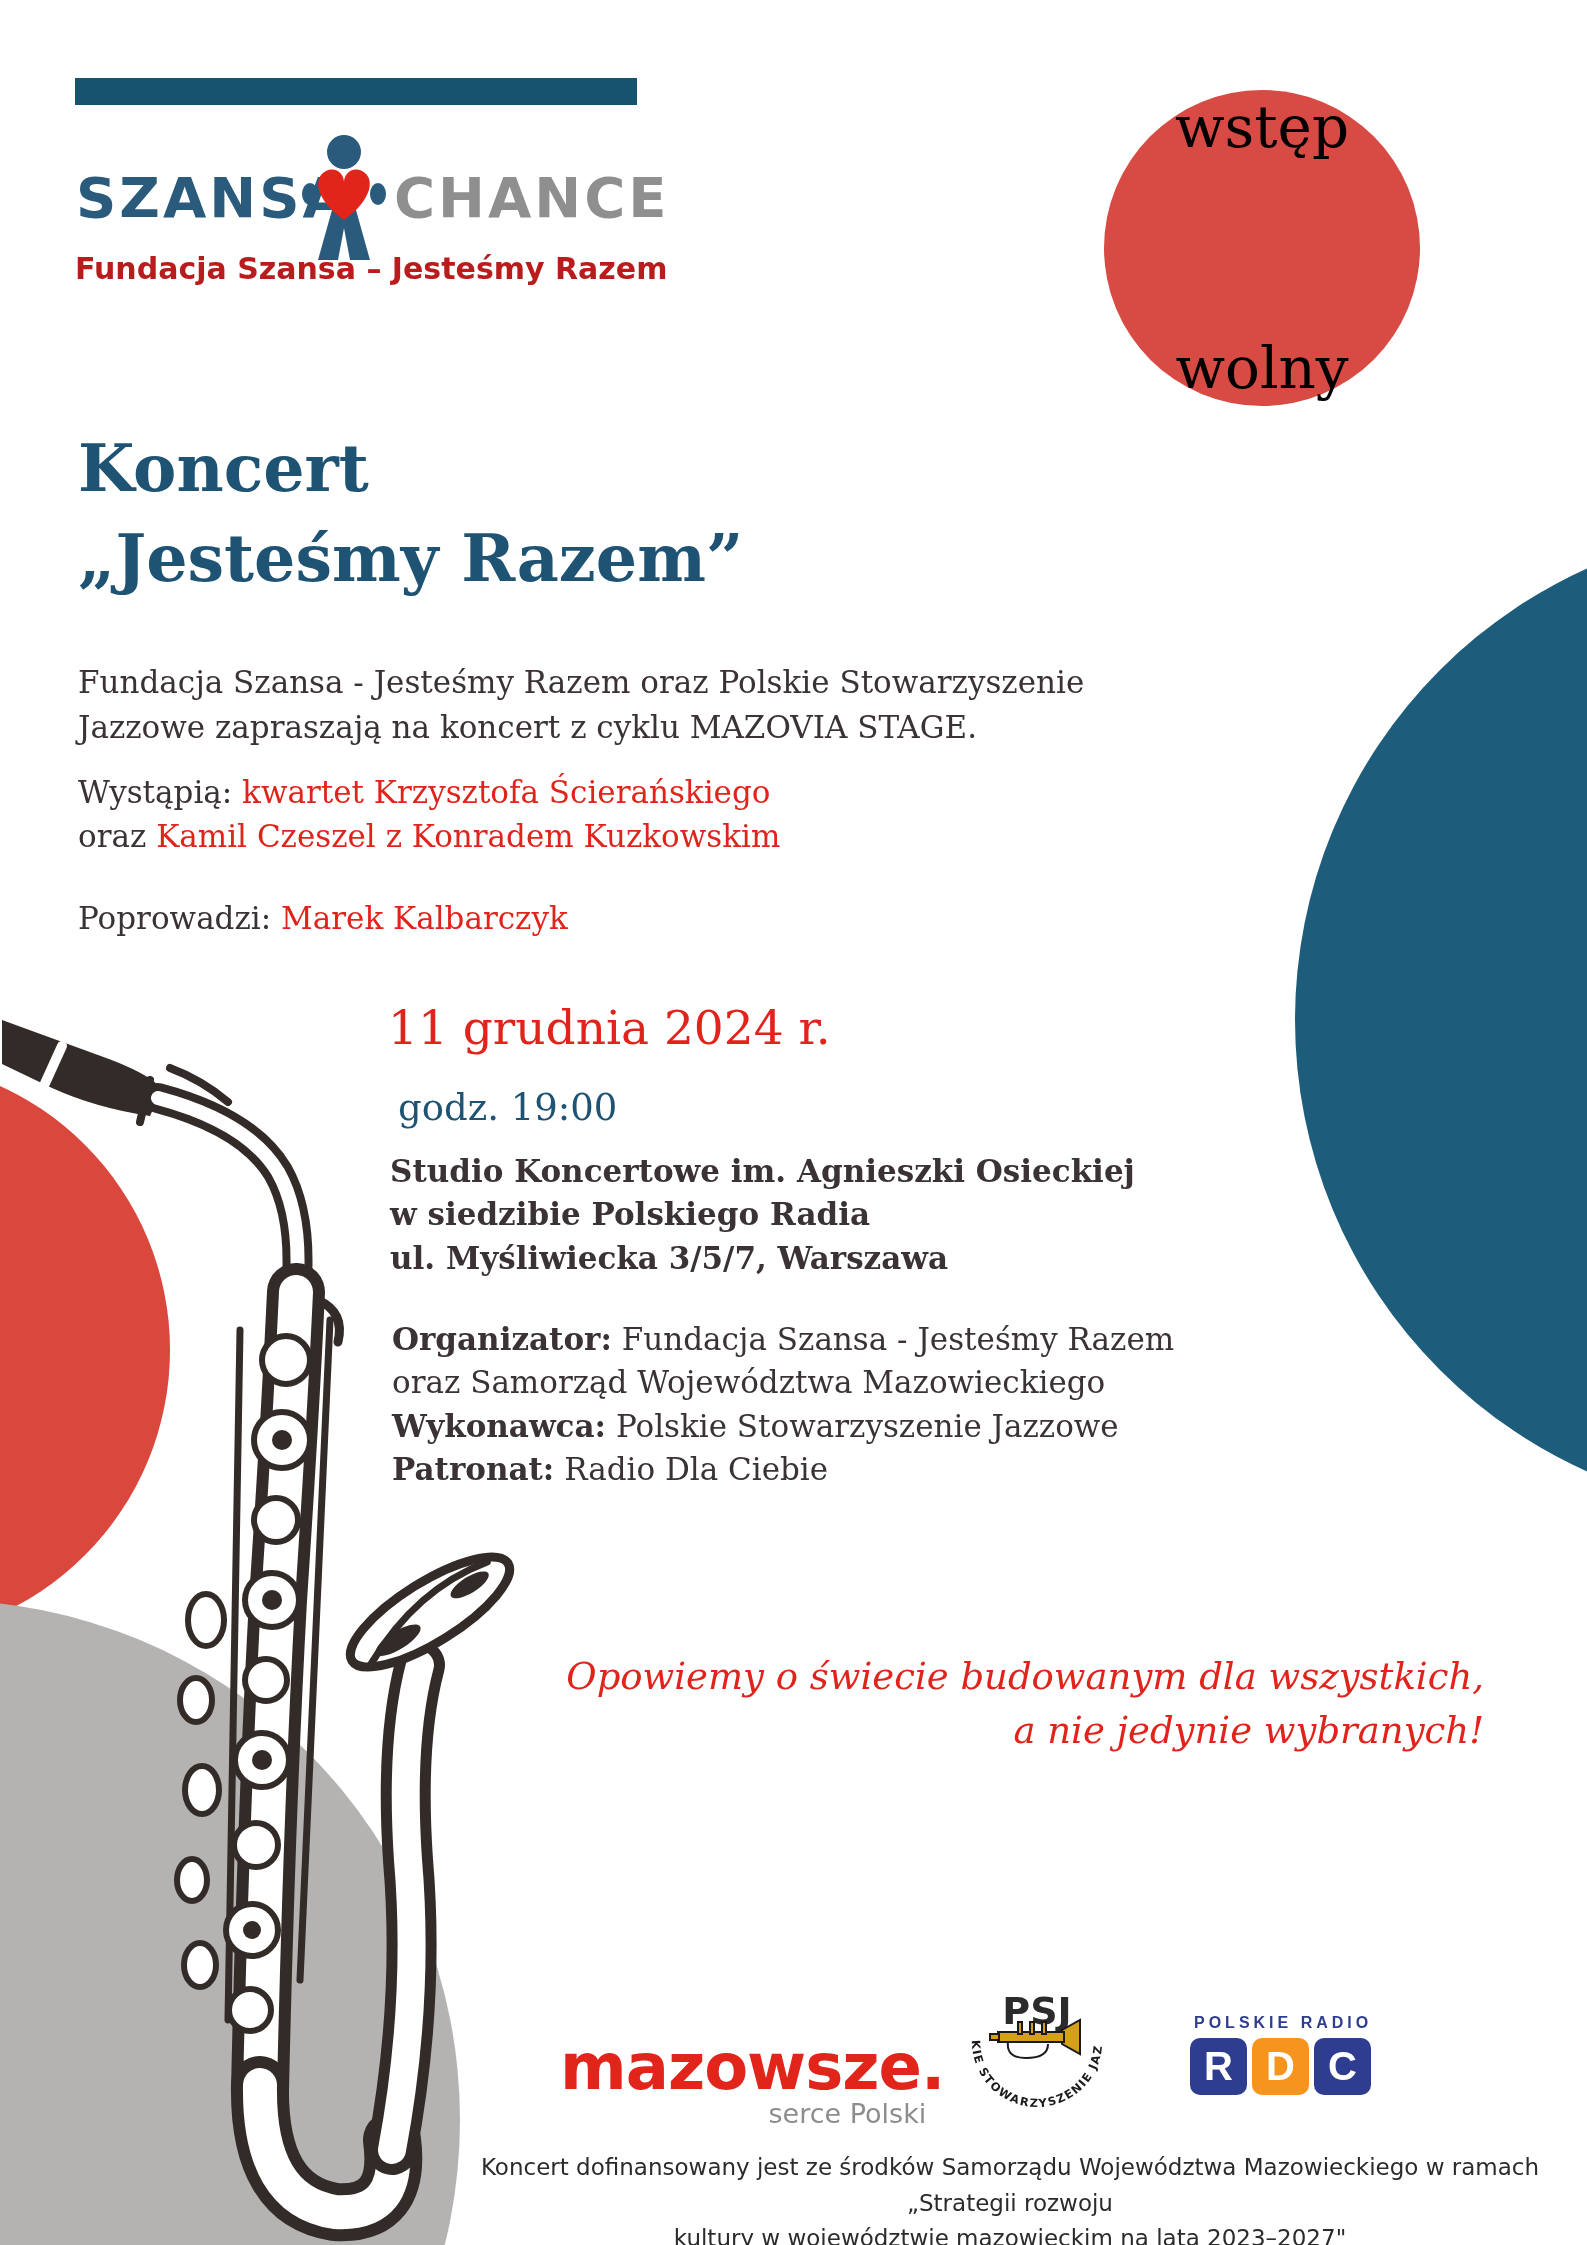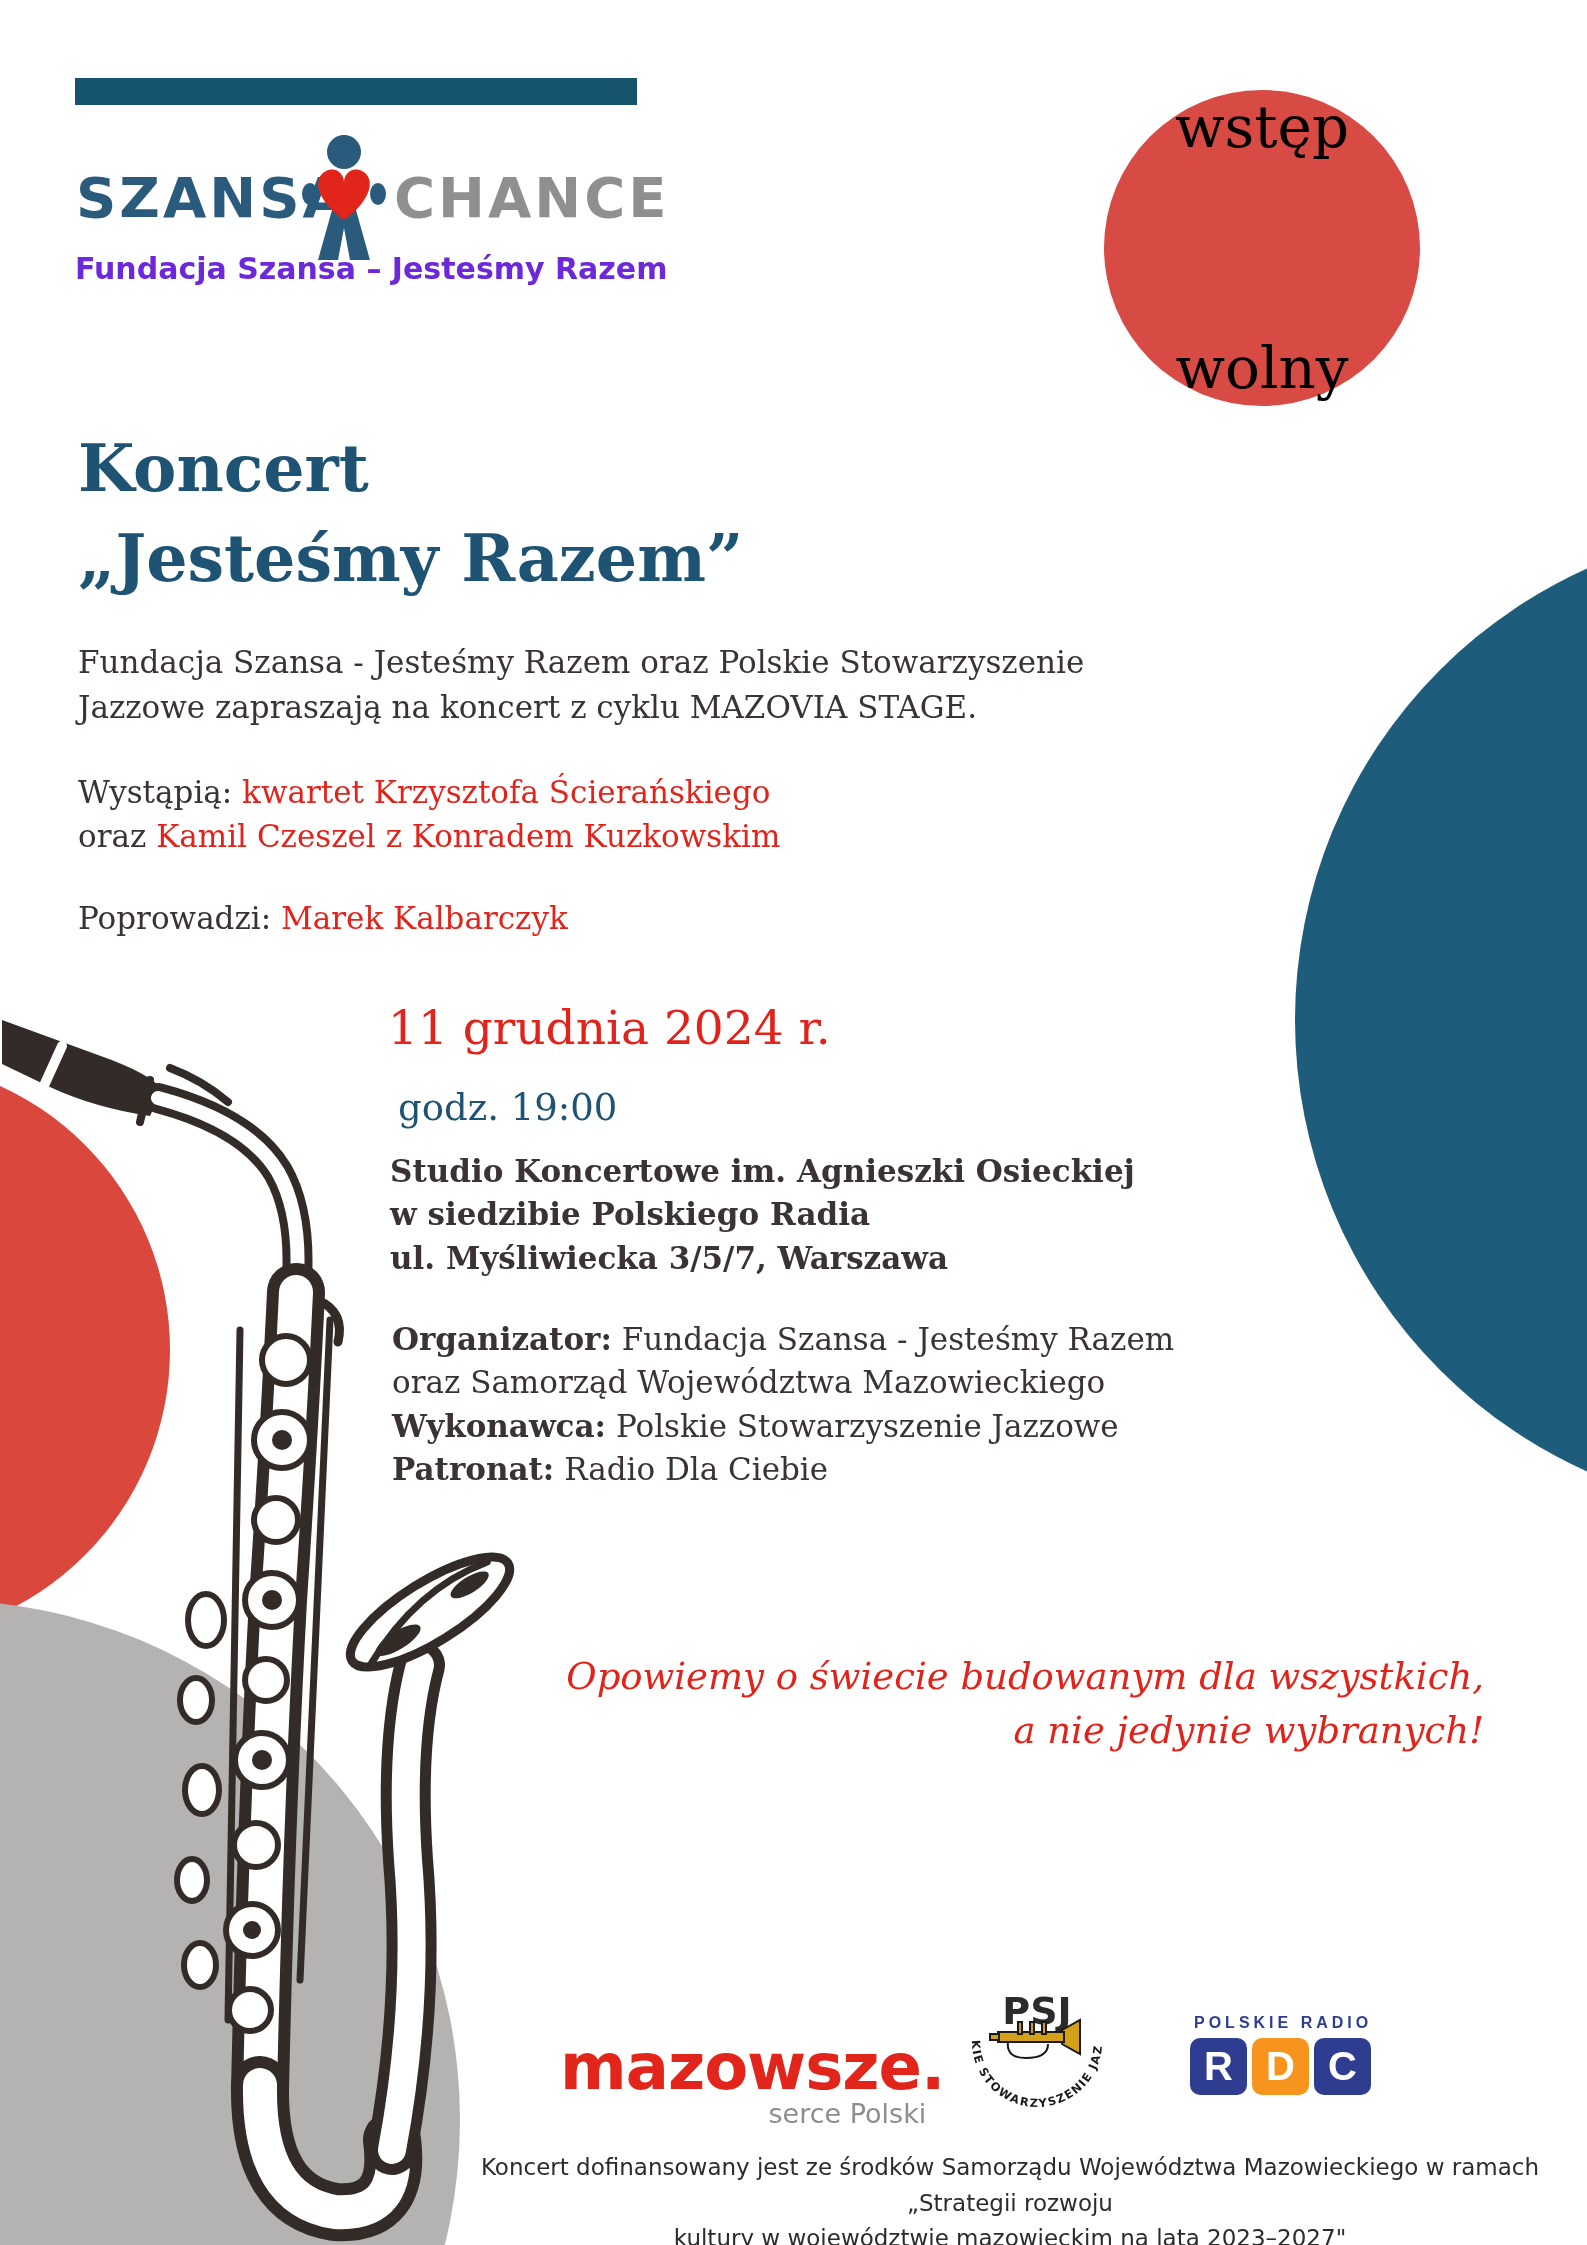--- a/index.html
+++ b/index.html
@@ -14,30 +14,30 @@
   #blue-circle{left:1295px;top:525px;width:990px;height:990px;background:#1e5c7b;}
   #red-circle-left{left:-410px;top:1060px;width:580px;height:580px;background:#da473d;}
   #gray-circle{left:-580px;top:1600px;width:1040px;height:1040px;background:#b5b2b2;}
   #sax{left:0;top:1000px;width:540px;height:1245px;z-index:2;position:absolute;}
   
   #top-bar{left:75px;top:78px;width:562px;height:27px;background:#15536f;z-index:3;}
   .logo-word{z-index:3;font-family:"DejaVu Sans",sans-serif;font-weight:600;font-size:56px;letter-spacing:3px;}
   #logo-szansa{left:76px;top:165px;color:#2a5b7d;}
   #logo-chance{left:394px;top:165px;color:#8f8f8f;}
   #logo-figure{left:298px;top:132px;width:92px;height:132px;z-index:4;position:absolute;}
-  #logo-sub-pl{left:75px;top:251px;z-index:3;font-family:"DejaVu Sans",sans-serif;font-size:30px;font-weight:600;color:#6d28d9;}
+  #logo-sub-pl{left:75px;top:251px;z-index:3;font-family:"DejaVu Sans",sans-serif;font-size:30px;font-weight:600;color:#b91c1c;}
   #logo-sub-en{left:75px;top:290px;z-index:3;font-family:"DejaVu Sans",sans-serif;font-size:28px;color:#c7cdd2;}
   
   #badge{left:1104px;top:90px;width:316px;height:316px;background:#d84b44;z-index:3;
     display:flex;flex-direction:column;align-items:center;justify-content:space-between;
     color:#000000;font-size:58px;line-height:1.3;text-align:center;}
   
   #title{left:78px;top:424px;z-index:3;color:#1e5374;font-weight:bold;font-size:65px;line-height:1.38;}
   
-  #intro{left:78px;top:640px;z-index:3;font-size:31px;line-height:1.45;}
+  #intro{left:78px;top:660px;z-index:3;font-size:31px;line-height:1.45;}
   
   #performers{left:78px;top:770px;z-index:3;font-size:31px;line-height:1.42;}
   #host-line{left:78px;top:900px;z-index:3;font-size:31px;}
   .red-text{color:#e1241b;}
   
   #event-date{left:388px;top:1000px;z-index:3;font-size:47px;font-weight:normal;color:#e1241b;}
   #event-time{left:398px;top:1086px;z-index:3;font-size:37px;color:#1e5374;}
   #venue{left:390px;top:1150px;z-index:3;font-size:31px;font-weight:bold;line-height:1.4;}
   #credits{left:392px;top:1318px;z-index:3;font-size:31px;line-height:1.4;}
   #credits b{font-weight:bold;}

